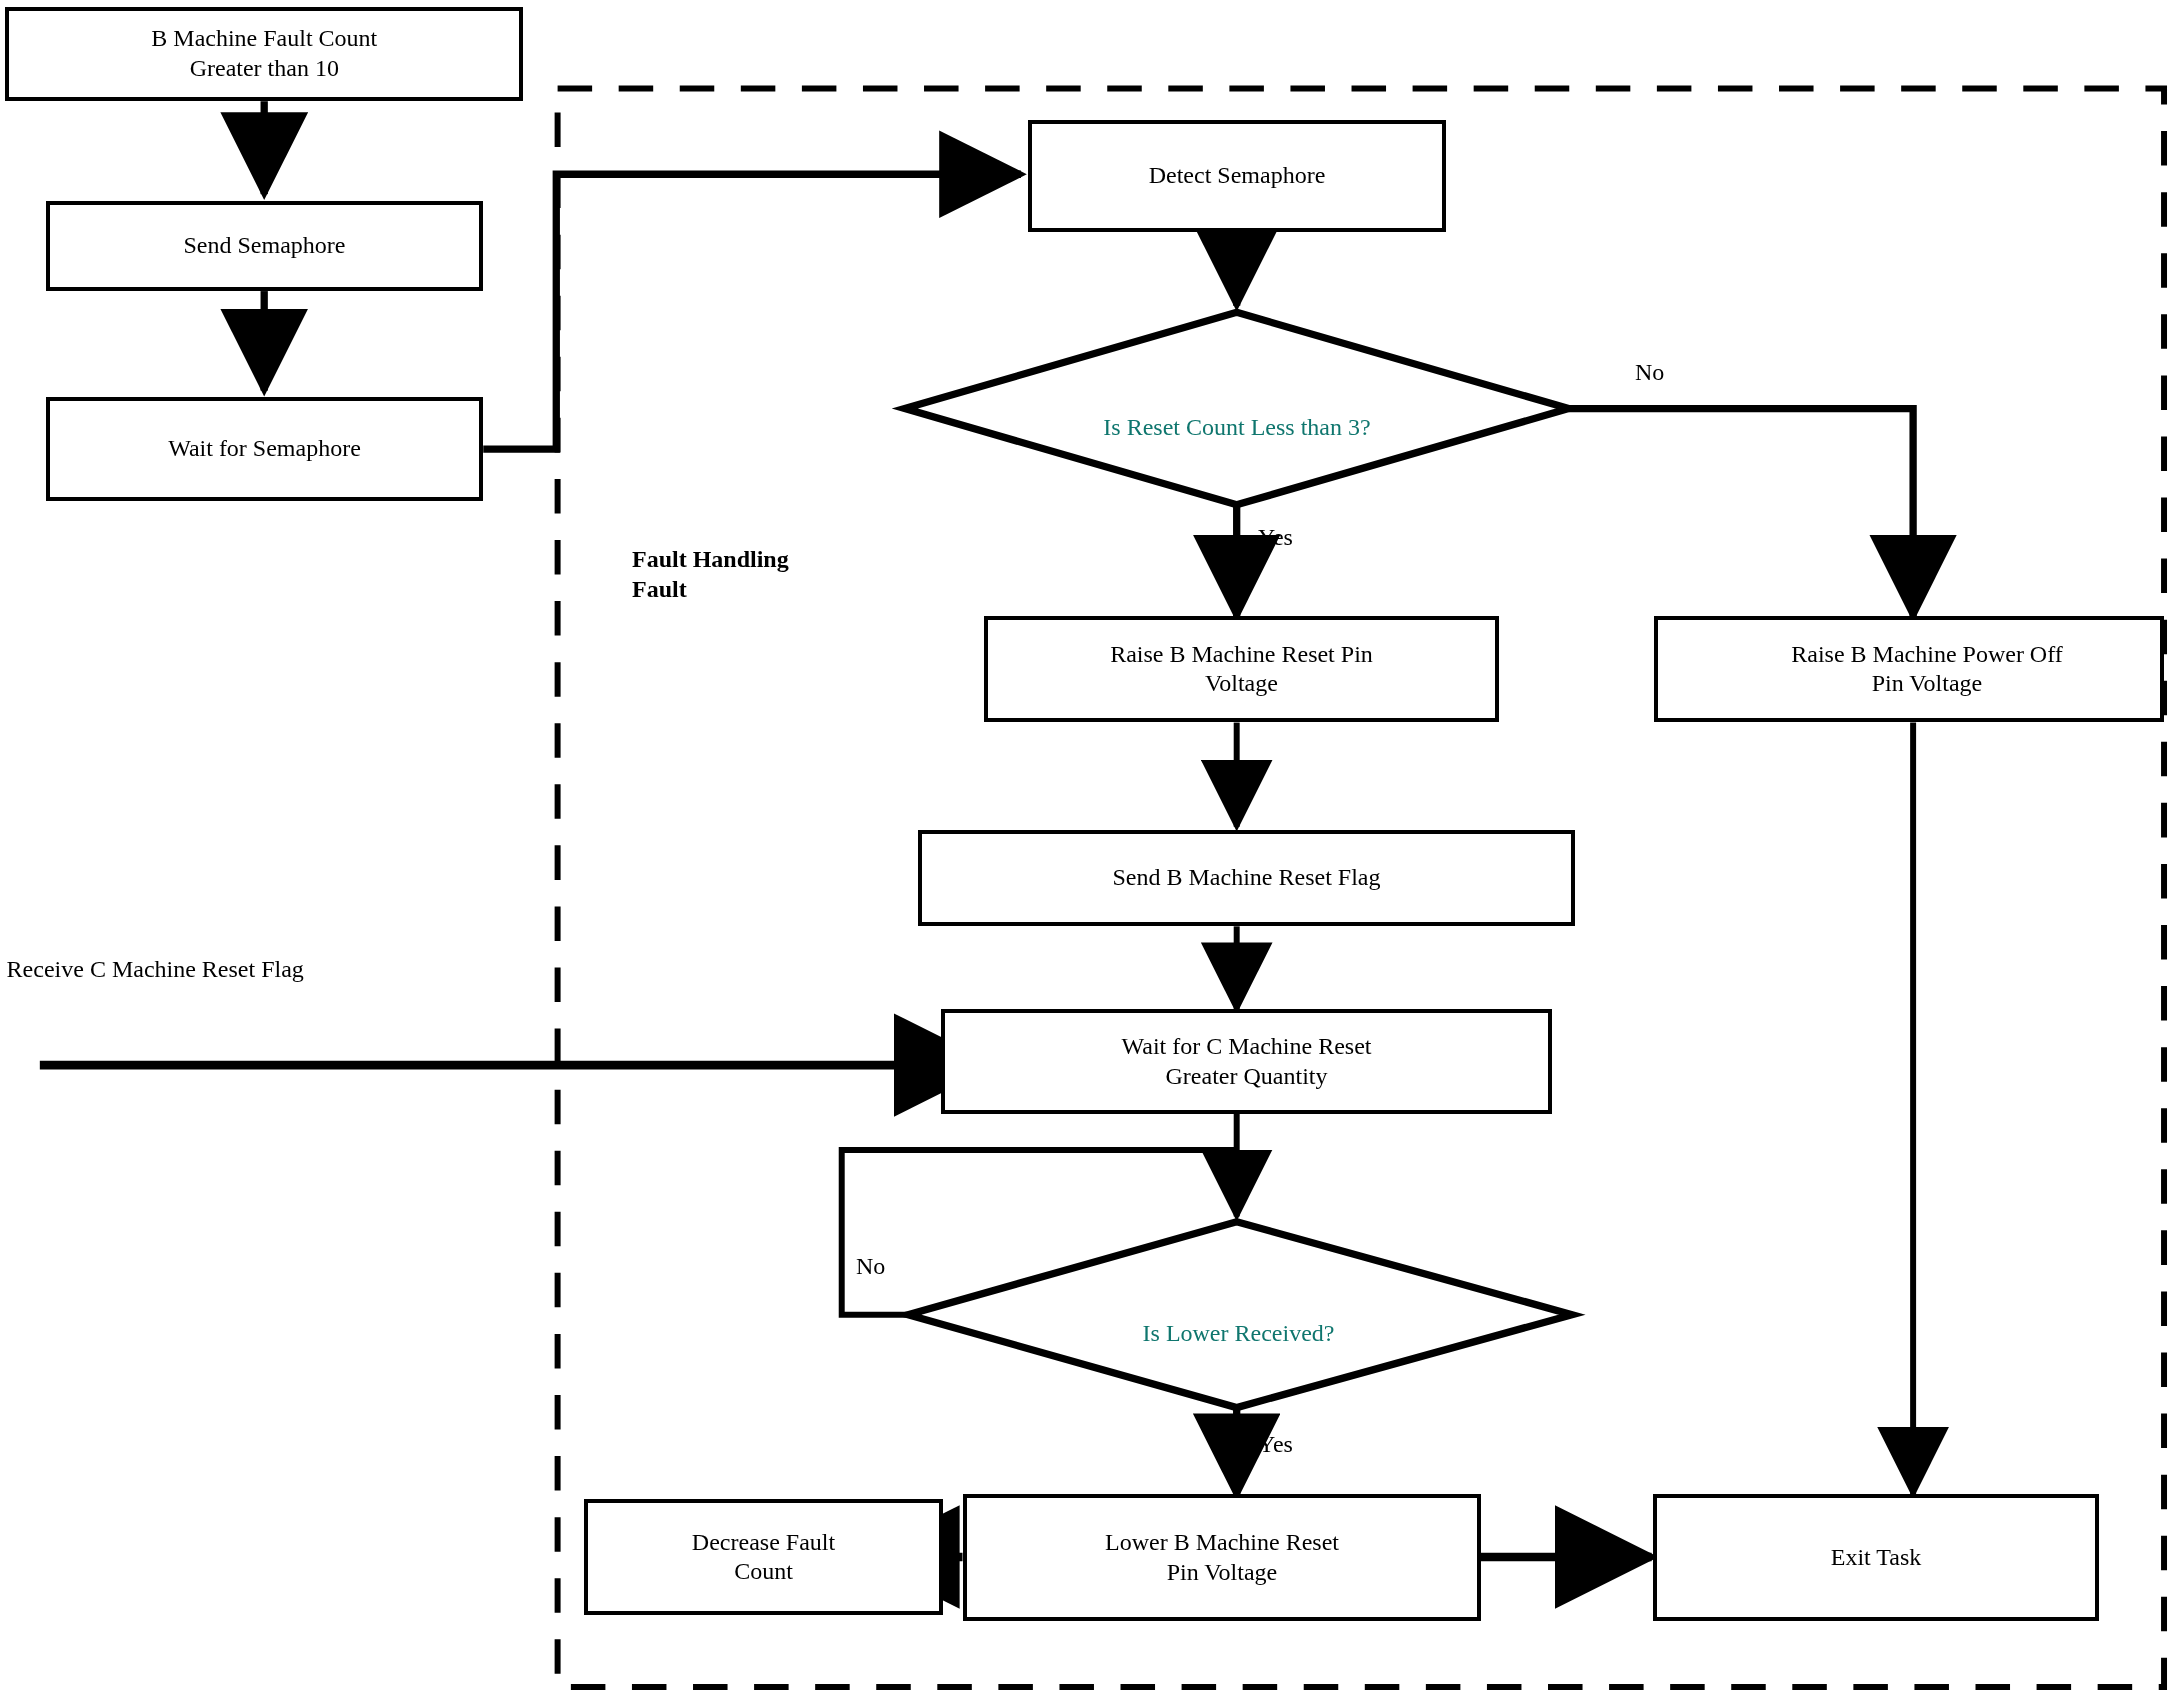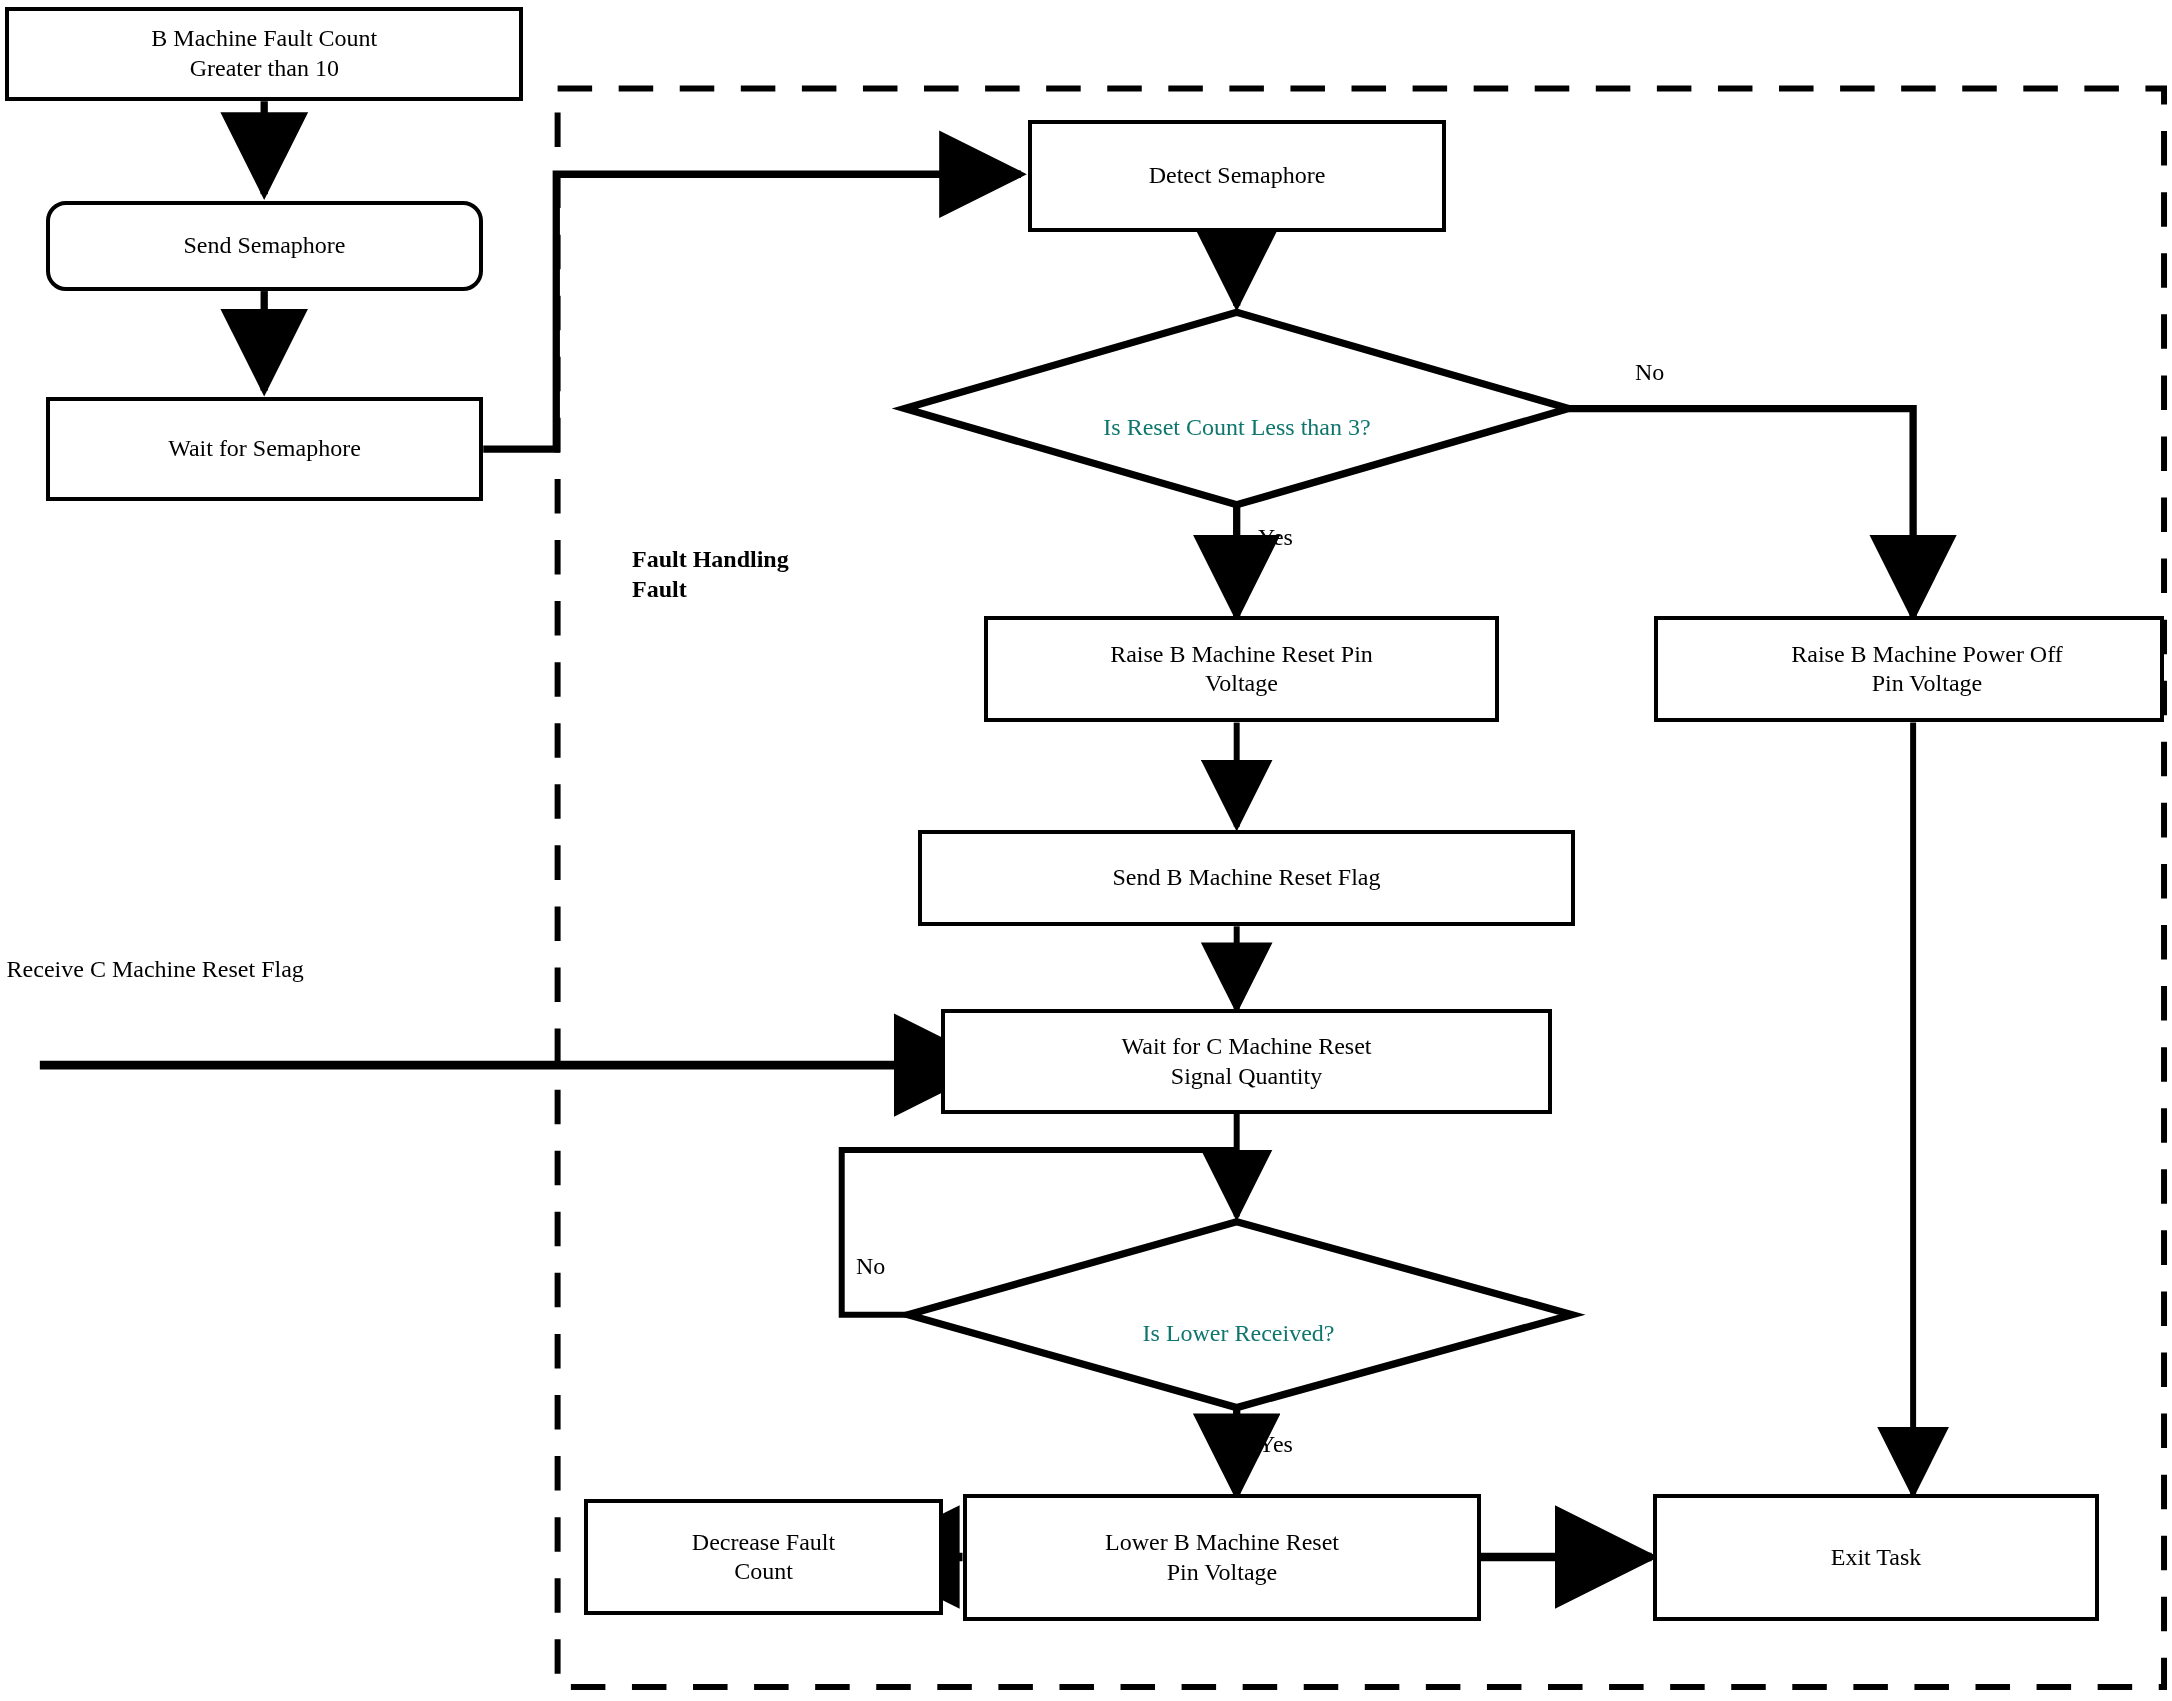--- a/index.html
+++ b/index.html
@@ -62,21 +62,21 @@
     <polygon points="1863,1840 2368,1980 1863,2120 1368,1980" fill="#fff" stroke="#000" stroke-width="11"></polygon>
   </svg>
 
   <div class="node pbox f48" style="left:5.3px;top:6.6px;width:518px;height:94px;">
     <span>
       <span>B Machine Fault Count</span><br>
       <span>Greater than 10</span>
     </span>
   </div>
 
-  <div class="node pbox f48" style="left:46px;top:201px;width:437px;height:90px;border-radius:20px;">
+  <div class="node pbox f48" style="left:46px;top:201px;width:437px;height:90px;">
     <span>Send Semaphore</span>
   </div>
 
   <div class="node pbox f48" style="left:46px;top:397px;width:437px;height:104px;">
     <span>Wait for Semaphore</span>
   </div>
 
   <div class="node pbox f48" style="left:1028px;top:120px;width:418px;height:112px;">
     <span>Detect Semaphore</span>
   </div>
@@ -95,21 +95,21 @@
     </span>
   </div>
 
   <div class="node pbox f48" style="left:918px;top:830px;width:657px;height:96px;">
     <span>Send B Machine Reset Flag</span>
   </div>
 
   <div class="node pbox f48" style="left:941px;top:1009px;width:611px;height:105px;">
     <span>
       <span>Wait for C Machine Reset</span><br>
-      <span>Signal Quantity</span>
+      <span>Greater Quantity</span>
     </span>
   </div>
 
   <div class="node pbox f48" style="left:584px;top:1499px;width:359px;height:116px;">
     <span>
       <span>Decrease Fault</span><br>
       <span>Count</span>
     </span>
   </div>
 

